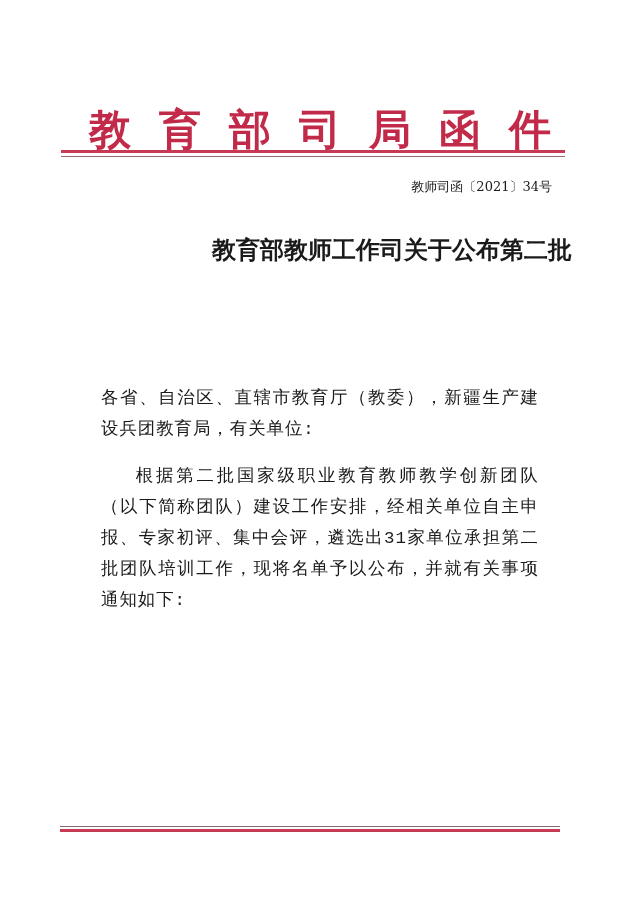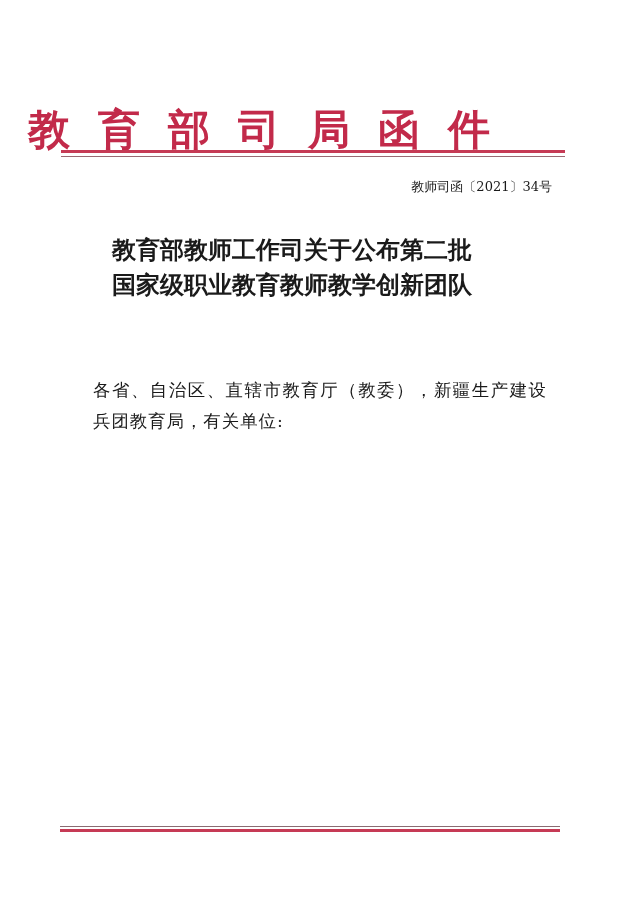--- a/index.html
+++ b/index.html
@@ -1,67 +1,67 @@
 <!DOCTYPE html>
 <html><head>
   <meta charset="utf-8">
   <style>
     html, body { margin: 0; padding: 0; }
     body {
       width: 640px; height: 924px; background: #ffffff; position: relative; overflow: hidden;
       font-family: "DejaVu Serif", "Liberation Serif", serif; color: #1a1a1a;
     }
     .masthead {
-      position: absolute; left: 0; top: 104px; width: 640px; 
+      position: absolute; left: 0; top: 104px; width: 640px; text-align: center;
       color: #c22a4a; font-size: 42px; font-weight: bold; letter-spacing: 28px;
       text-indent: 28px; line-height: 52px;
       font-family: "DejaVu Serif", "Liberation Serif", serif;
     }
     .rule-top {
       position: absolute; left: 61px; top: 150px; width: 504px; height: 0;
       border-top: 3px solid #c63a55; 
     }
     .rule-top::after {
       content: ""; position: absolute; left: 0; top: 3px; width: 100%; height: 0;
       border-top: 1px solid #9a6a74;
     }
     .docno {
       position: absolute; right: 88px; top: 175px; font-size: 13px; line-height: 24px;
     }
     .title {
-      position: absolute; left: 6px; top: 232px; width: 572px; text-align: center;
+      position: absolute; left: 0; top: 232px; width: 572px; text-align: right;
       font-size: 24px; font-weight: bold; line-height: 35px;
       font-family: "DejaVu Serif", "Liberation Serif", serif;
     }
     .title div { white-space: nowrap; }
     .body {
       position: absolute; left: 85px; top: 367px; width: 470px;
       font-size: 17.4px; line-height: 31px; letter-spacing: 1px;
     }
-    .body p { margin: 8px; text-align: justify; text-align-last: left; }
+    .body p { margin: 16px; text-align: justify; text-align-last: left; font-family: Liberation Mono, monospace; }
     .body .indent { text-indent: 2em; }
     .rule-bottom {
       position: absolute; left: 60px; top: 826px; width: 500px; height: 0;
       border-top: 1px solid #8a6b72;
     }
     .rule-bottom::after {
       content: ""; position: absolute; left: 0; top: 2px; width: 100%; height: 0;
       border-top: 3px solid #c63a55;
     }
   </style>
 </head>
 <body>
 
 <div class="masthead">教育部司局函件</div>
 <div class="rule-top"></div>
 
 <div class="docno">教师司函〔2021〕34号</div>
 
 <div class="title">
   <div>教育部教师工作司关于公布第二批</div>
-  <div>国家级职业教育教师教学创新团队</div>
 </div>
 
 <div class="body">
   <p>各省、自治区、直辖市教育厅（教委），新疆生产建设兵团教育局，有关单位:</p>
+  <p class="indent">根据第二批国家级职业教育教师教学创新团队（以下简称团队）建设工作安排，经相关单位自主申报、专家初评、集中会评，遴选出31家单位承担第二批团队培训工作，现将名单予以公布，并就有关事项通知如下:</p>
 </div>
 
 <div class="rule-bottom"></div>
 
 </body></html>

